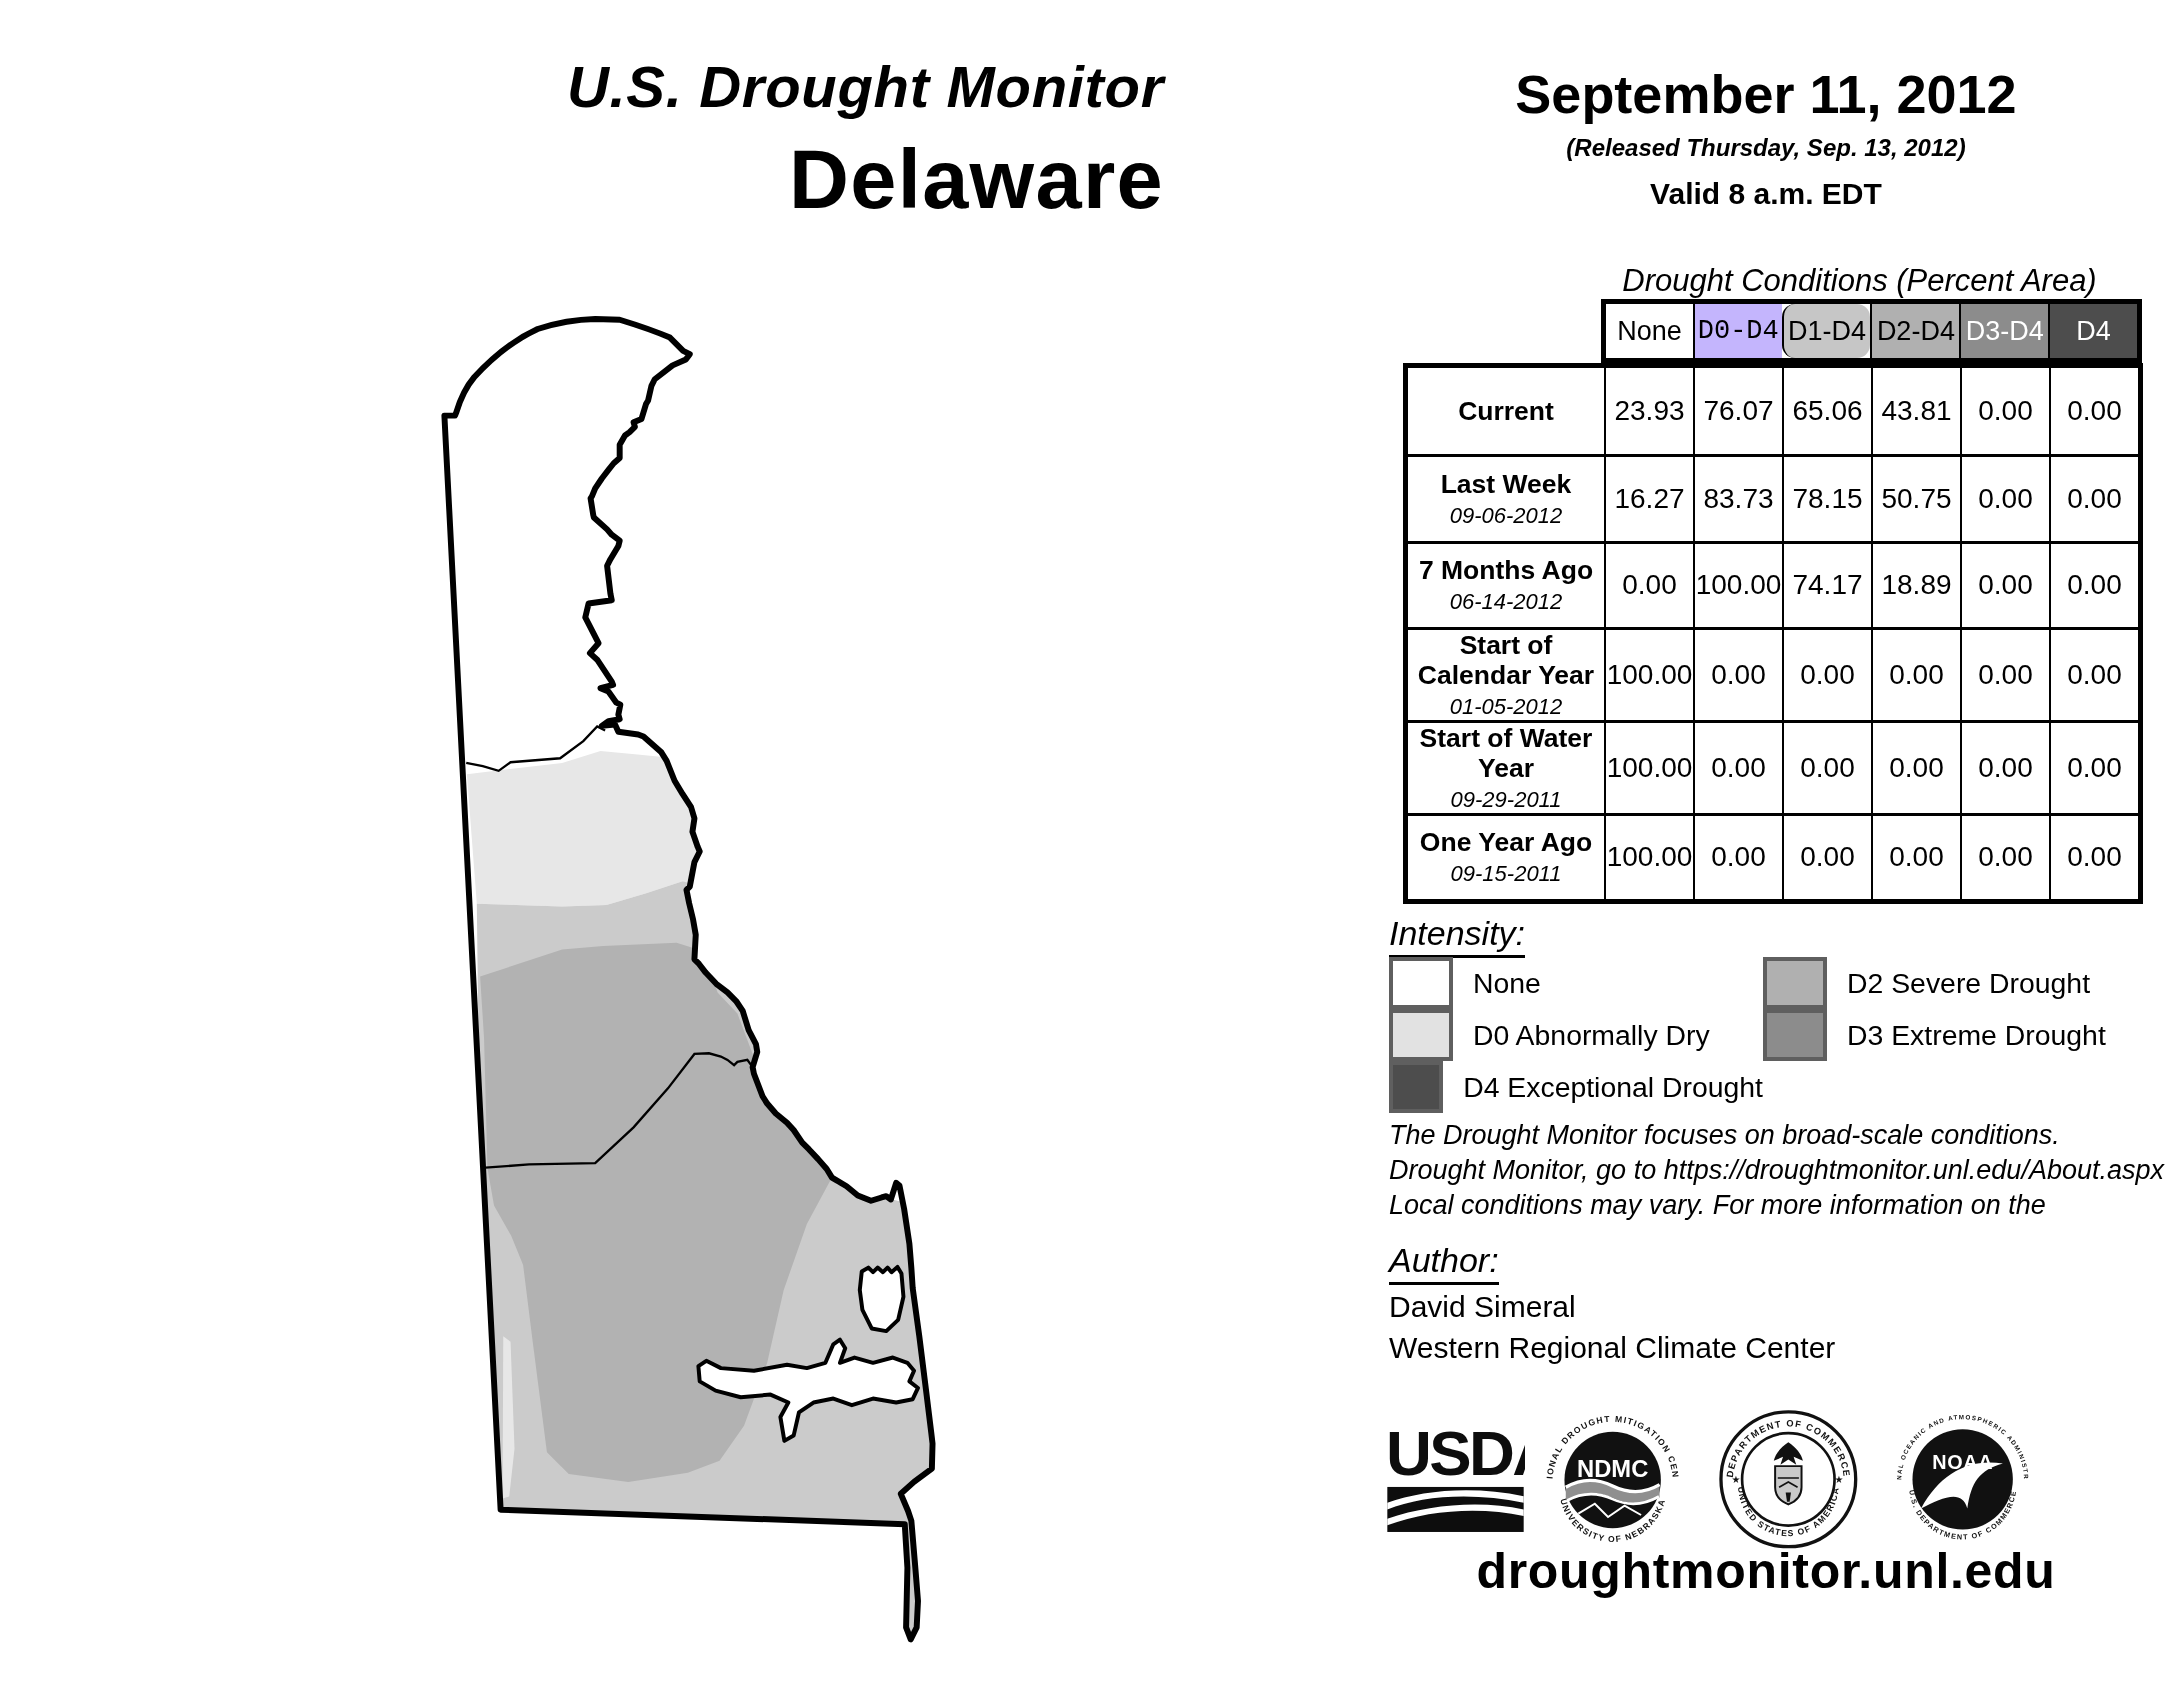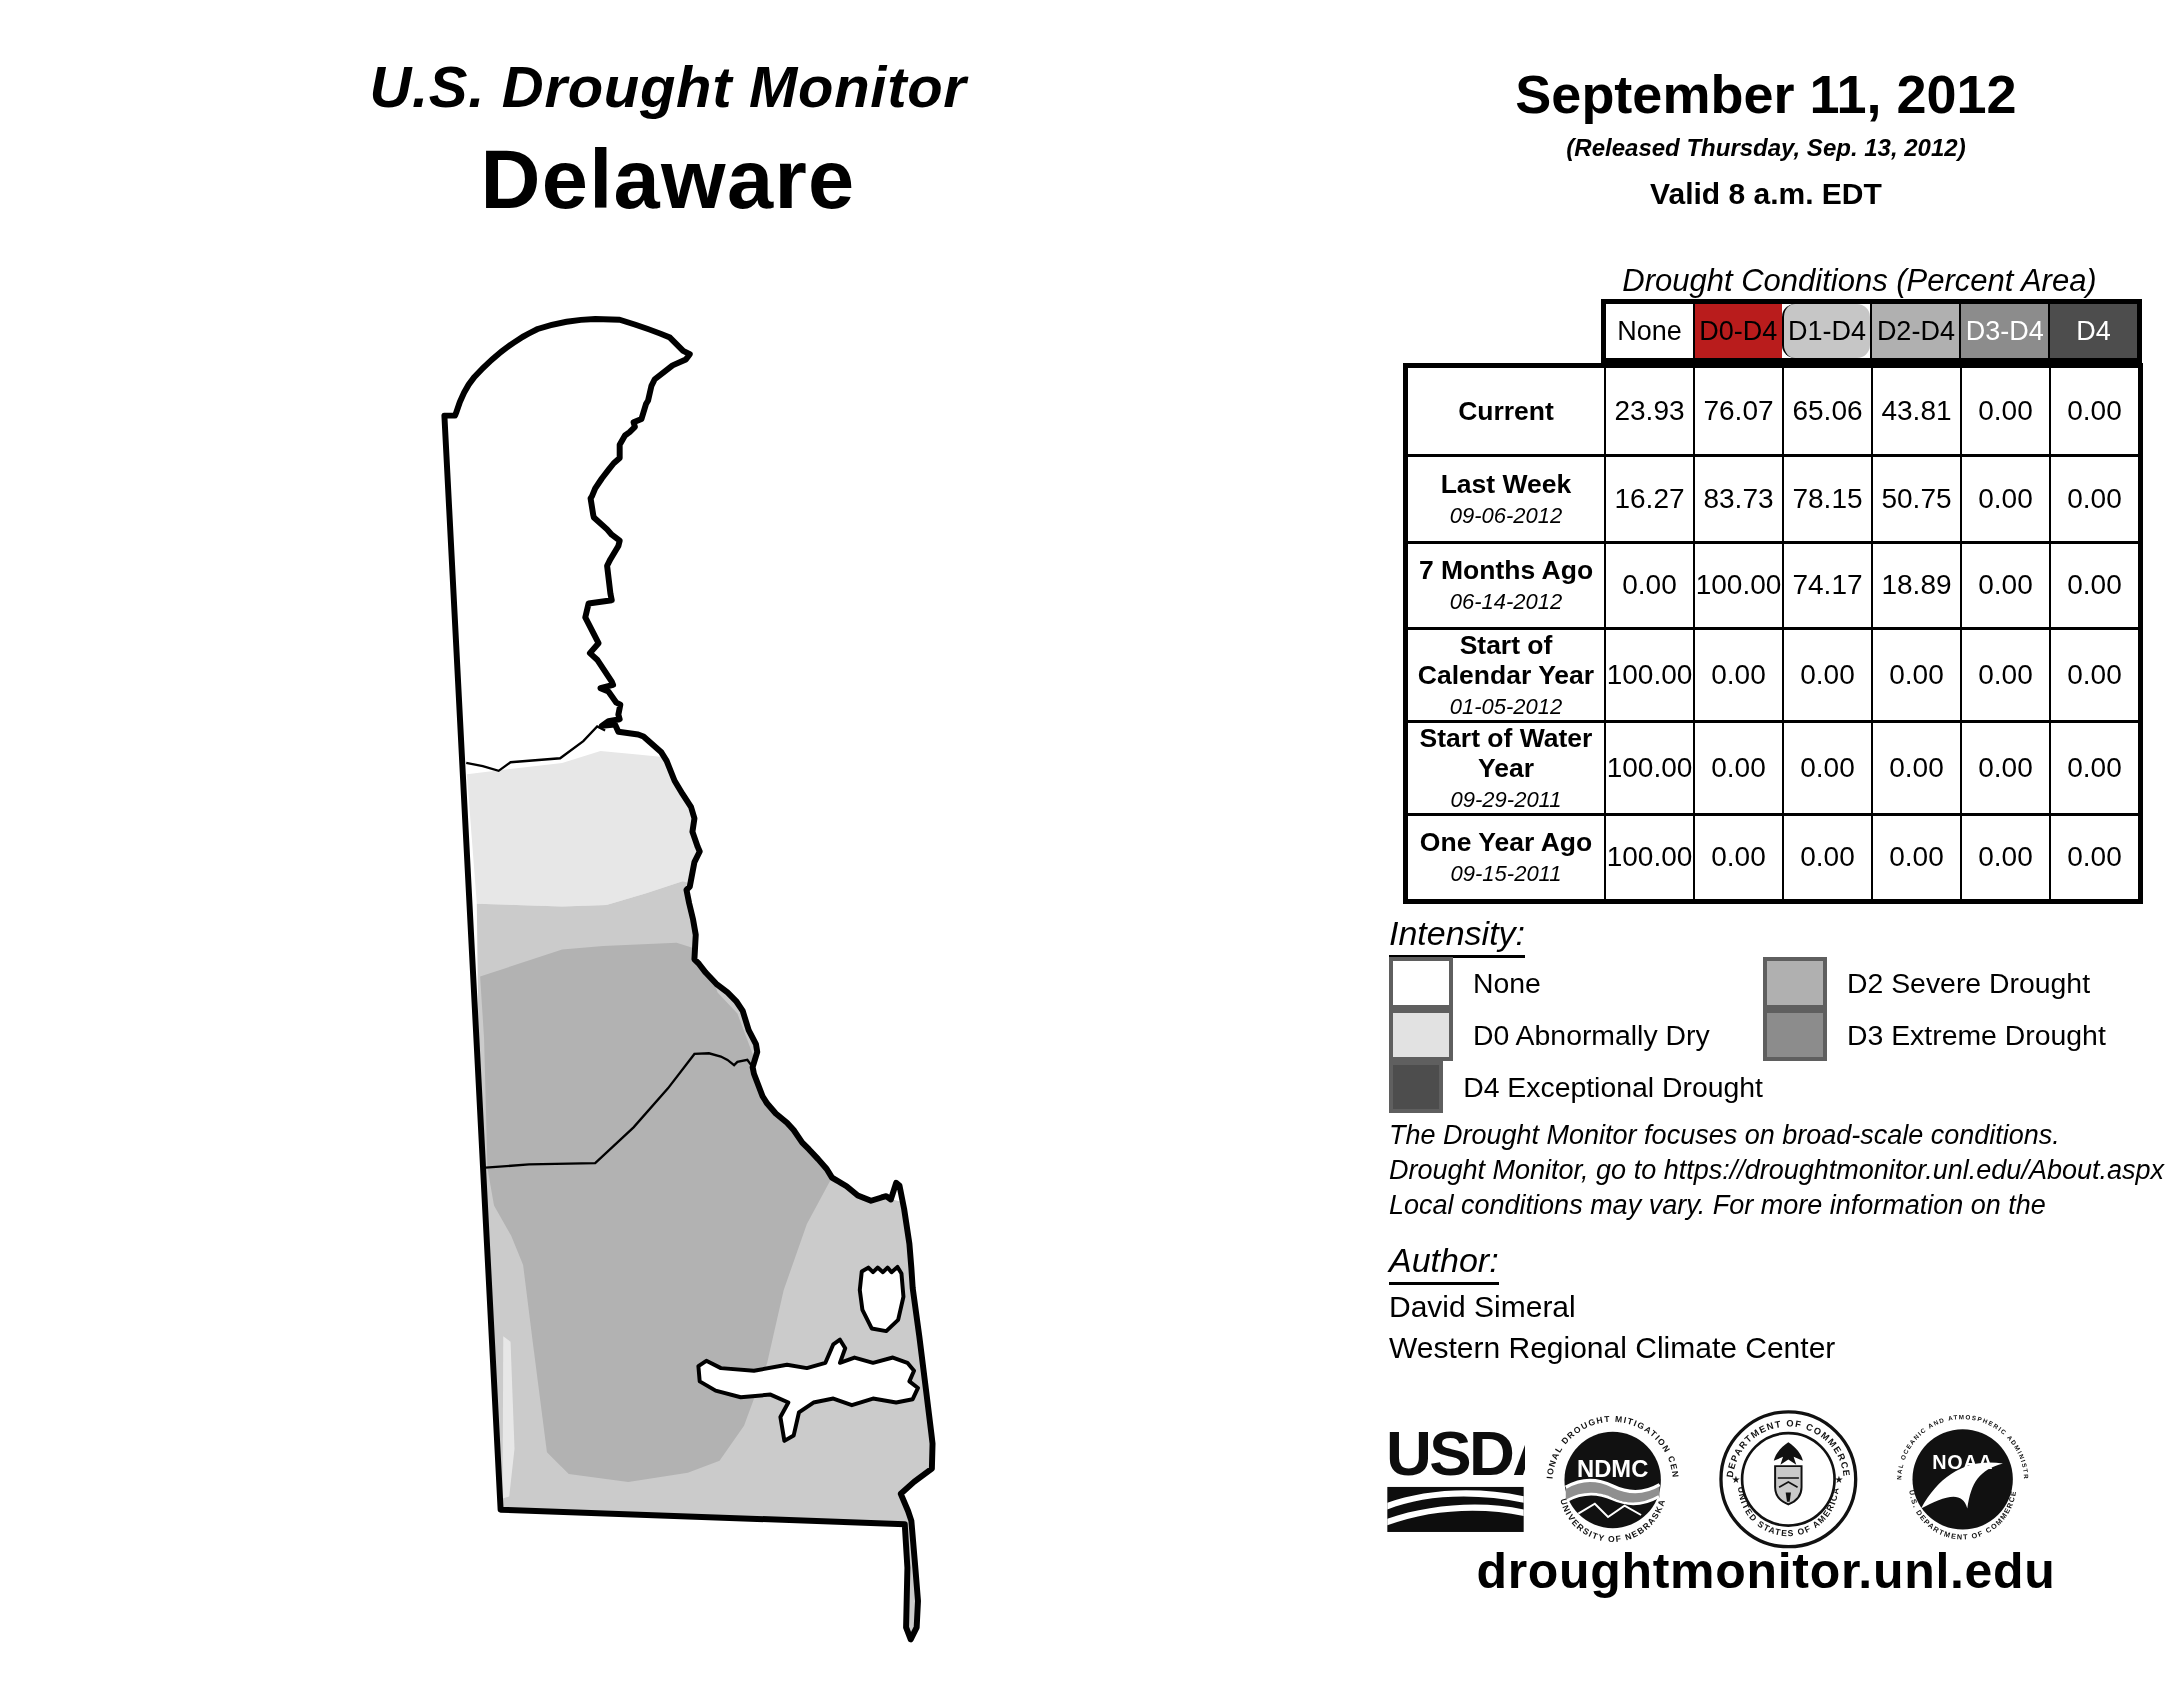--- a/index.html
+++ b/index.html
@@ -1,20 +1,20 @@
 <!DOCTYPE html>
 <html style="font-size:10.6px"><head>
 <meta charset="utf-8">
 <style>
   html,body{margin:0;padding:0;background:#fff;}
   body{width:2183px;height:1687px;position:relative;overflow:hidden;
        font-family:"Liberation Sans","DejaVu Sans",sans-serif;color:#000;}
   .abs{position:absolute;}
   
-  #title-block{left:172px;top:53px;width:992px;text-align:center;}
+  #title-block{left:172px;top:53px;width:992px;text-align:right;}
   #report-title{font-size:58px;font-weight:bold;font-style:italic;letter-spacing:0.7px;}
   #state-title{font-size:83px;font-weight:bold;margin-top:12px;letter-spacing:1.3px;}
   #date-block{left:1389px;top:63px;width:754px;text-align:center;}
   #map-date{font-size:54px;font-weight:bold;}
   #released{font-size:24px;font-weight:bold;font-style:italic;margin-top:9.3px;}
   #valid{font-size:30px;font-weight:bold;margin-top:14.6px;}
   
   #table-title{left:1575px;top:263px;width:569px;text-align:center;
                font-size:31px;font-style:italic;}
   #header-row{left:1601px;top:299px;width:541px;height:64px;border:5.3px solid #000;
@@ -117,21 +117,21 @@
   <path fill="none" stroke="#000" stroke-width="3.5" d="M 85,733 L 110,738 L 134,745 L 152,732 L 227,726 L 262,700 L 283,678 L 295,684"></path>
   <path fill="none" stroke="#000" stroke-width="3.5" d="M 114,1345 L 180,1340 L 280,1338 L 338,1284 L 390,1225 L 430,1173 L 452,1172 L 470,1177 L 480,1182 L 490,1190 L 495,1185 L 510,1182 L 518,1193"></path>
 
   <use href="#stateoutline" fill="none" stroke-width="9" stroke-linejoin="round" stroke="#000000"></use>
 </svg>
 
 <div class="abs" id="table-title">Drought Conditions (Percent Area)</div>
 
 <div class="abs" id="header-row">
   <div class="hcell" style="background: rgb(255, 255, 255); color: rgb(0, 0, 0);">None</div>
-  <div class="hcell" style="background: #b91c1c; color: rgb(0, 0, 0);">D0-D4</div>
+  <div class="hcell" style="background: #c4b5fd; color: rgb(0, 0, 0); font-family: Liberation Mono, monospace;">D0-D4</div>
   <div class="hcell" style="background: rgb(198, 198, 198); color: rgb(0, 0, 0); border-radius: 13px;">D1-D4</div>
   <div class="hcell" style="background: rgb(176, 176, 176); color: rgb(0, 0, 0);">D2-D4</div>
   <div class="hcell" style="background: rgb(140, 140, 140); color: rgb(255, 255, 255);">D3-D4</div>
   <div class="hcell" style="background: rgb(77, 77, 77); color: rgb(255, 255, 255);">D4</div>
 </div>
 
 <div class="abs" id="body-grid">
 
   <div class="cell labelcell row0">
     <span class="rowlabel">Current</span>

